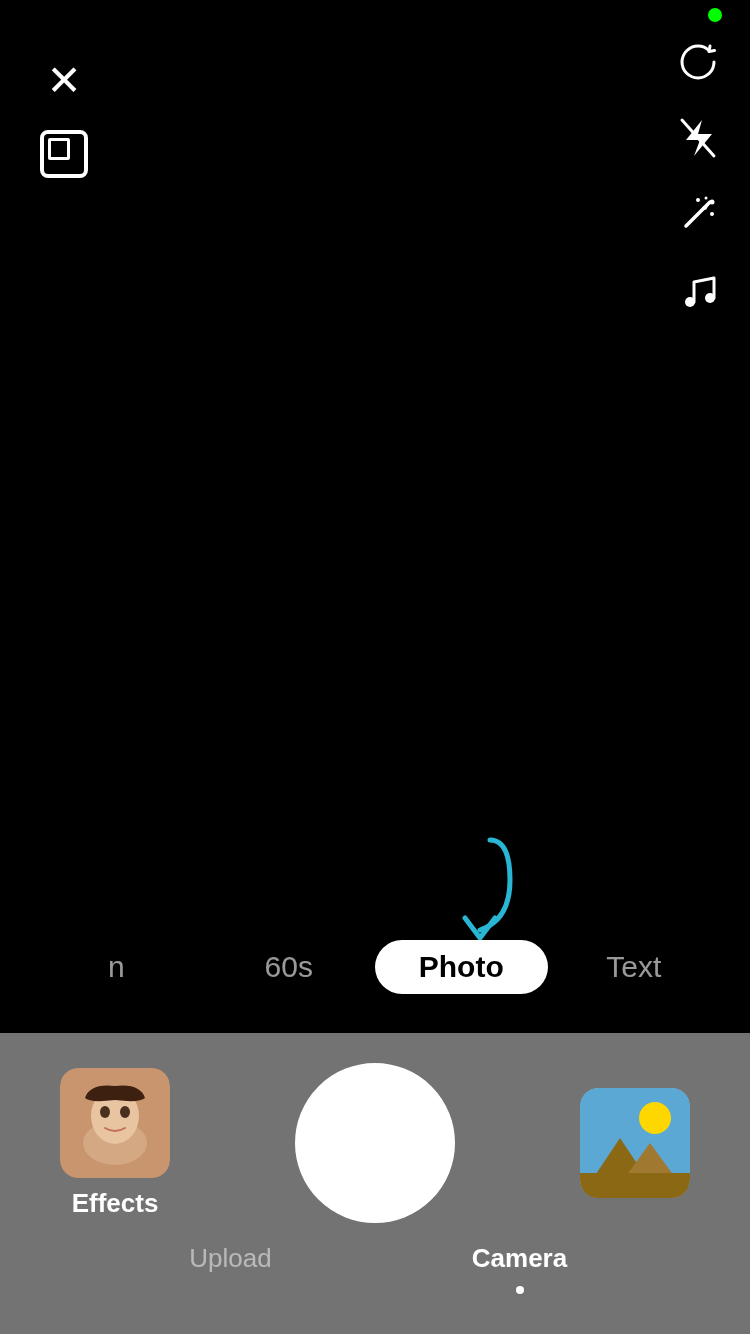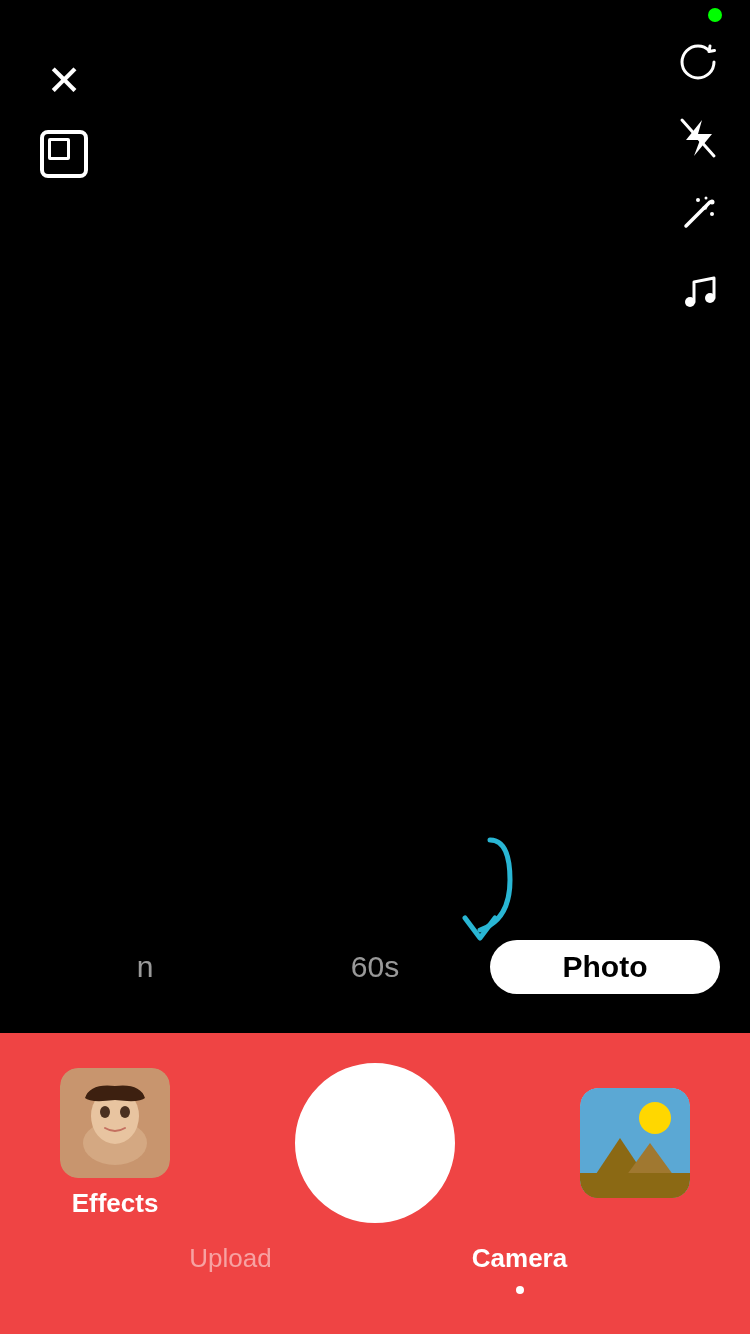--- a/index.html
+++ b/index.html
@@ -94,21 +94,21 @@
       bottom: 380px;
       left: 440px;
     }
 
     
     .bottom-section {
       position: absolute;
       bottom: 0;
       left: 0;
       right: 0;
-      background: #ef4444;
+      background: #737373;
     }
 
     
     .camera-controls {
       display: flex;
       align-items: center;
       justify-content: space-between;
       padding: 30px 60px 10px;
     }
 
@@ -280,20 +280,21 @@
   <svg width="80" height="120" viewBox="0 0 80 120" fill="none">
     <path d="M50 10 Q70 10 70 50 Q70 90 40 100" stroke="#29b6d4" stroke-width="5" stroke-linecap="round" fill="none"></path>
     <path d="M25 88 L40 108 L55 88" stroke="#29b6d4" stroke-width="5" stroke-linecap="round" stroke-linejoin="round" fill="none"></path>
   </svg>
 </div>
 
 <div class="mode-bar">
   <div class="mode-item">n</div>
   <div class="mode-item">60s</div>
   <div class="mode-item active">Photo</div>
+  <div class="mode-item">Text</div>
 </div>
 
 <div class="bottom-section">
 
   <div class="camera-controls">
 
     <div style="display:flex; flex-direction:column; align-items:center; gap:10px;">
       <button class="thumbnail-btn">
         <svg class="face-svg" viewBox="0 0 110 110">
           <rect width="110" height="110" rx="18" fill="#c8956e"></rect>

